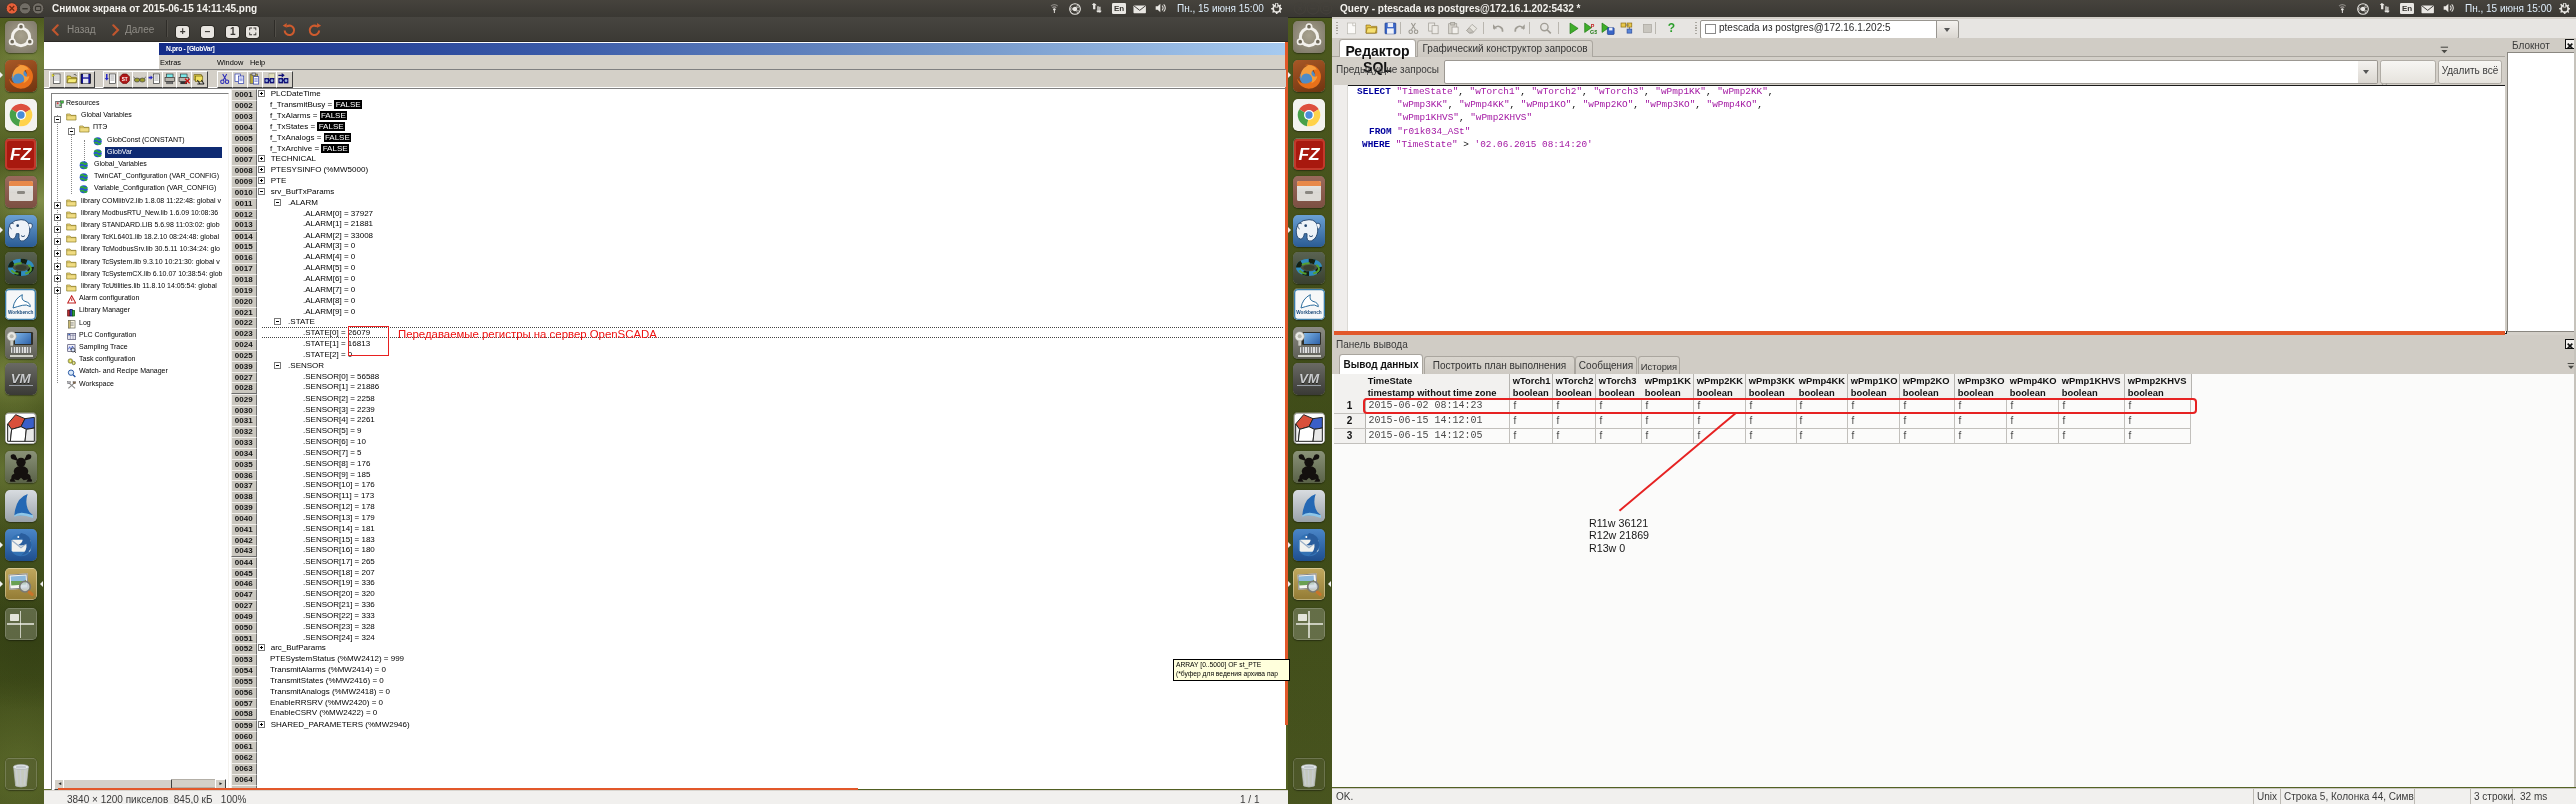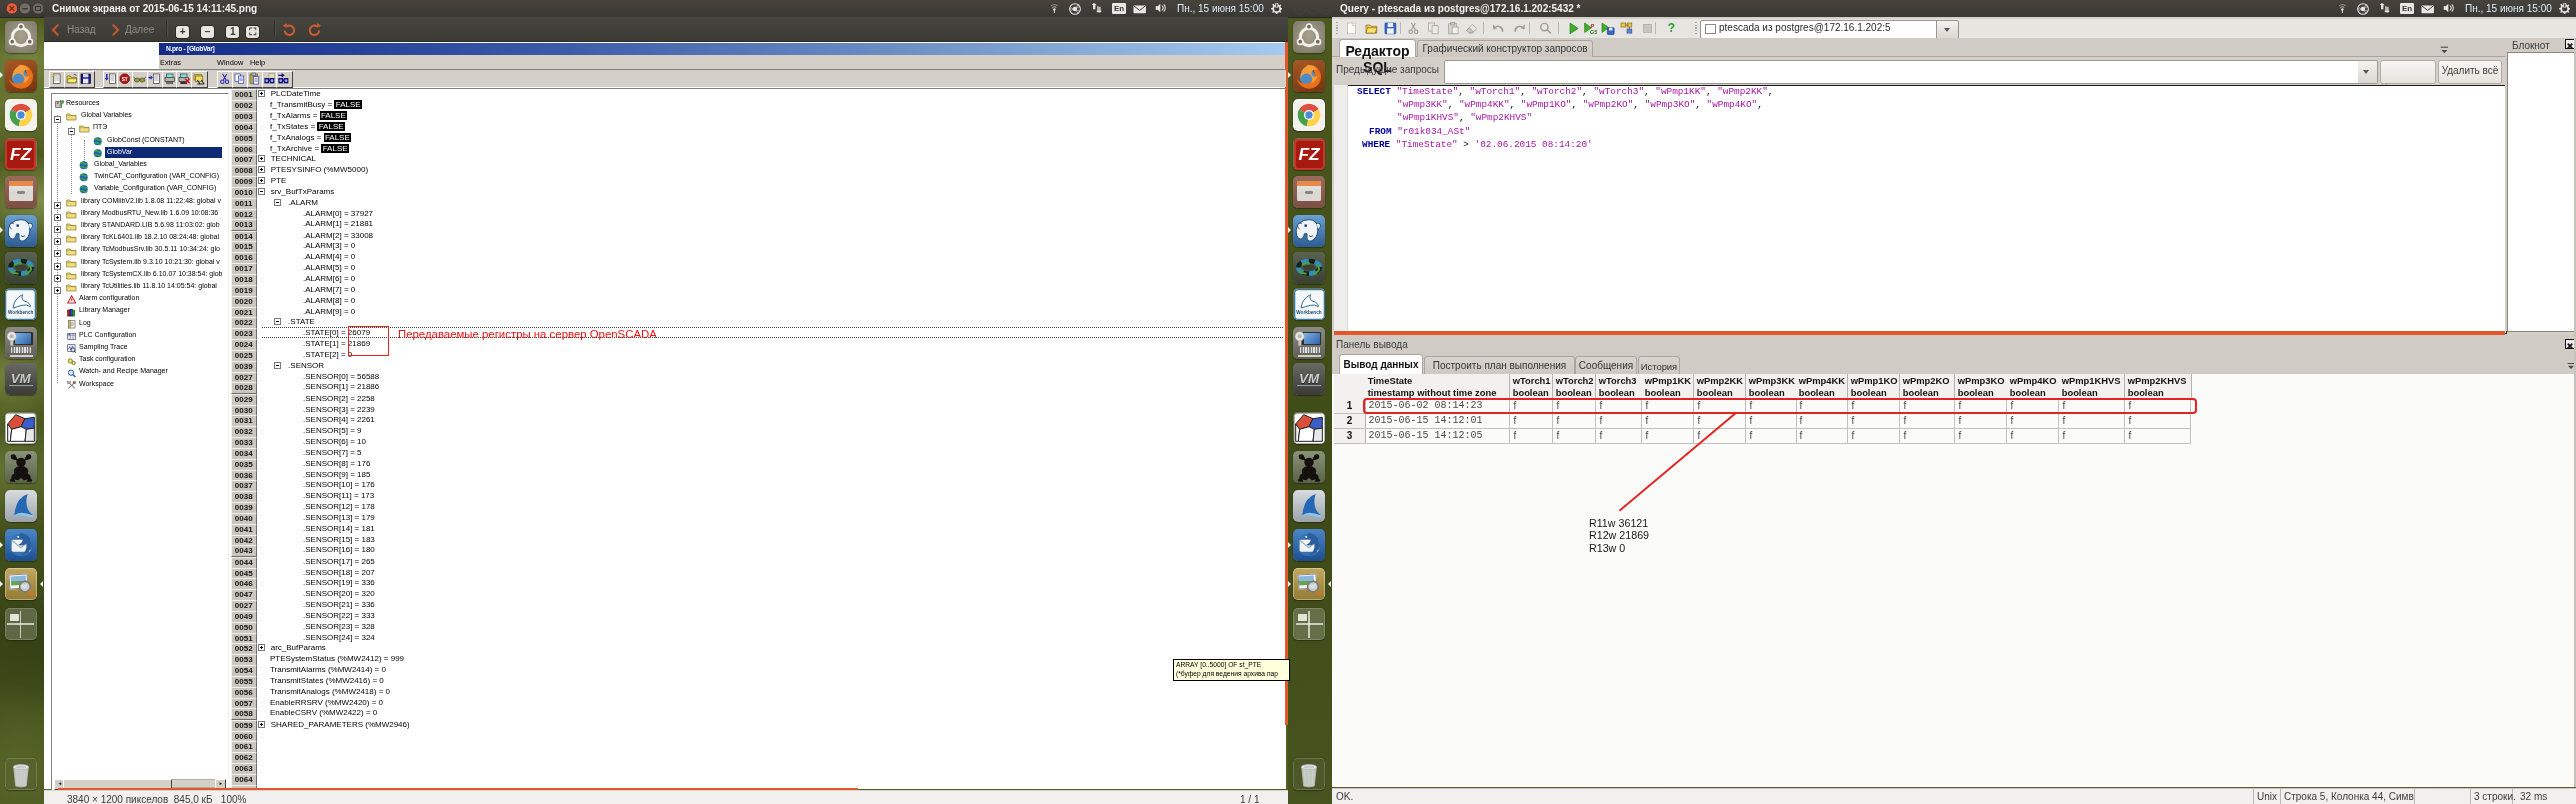--- a/index.html
+++ b/index.html
@@ -822,21 +822,21 @@
 <div class="vrow" style="left:303px;top:231px">.ALARM[2] = 33008</div>
 <div class="vrow" style="left:303px;top:241px">.ALARM[3] = 0</div>
 <div class="vrow" style="left:303px;top:252px">.ALARM[4] = 0</div>
 <div class="vrow" style="left:303px;top:263px">.ALARM[5] = 0</div>
 <div class="vrow" style="left:303px;top:274px">.ALARM[6] = 0</div>
 <div class="vrow" style="left:303px;top:285px">.ALARM[7] = 0</div>
 <div class="vrow" style="left:303px;top:296px">.ALARM[8] = 0</div>
 <div class="vrow" style="left:303px;top:307px">.ALARM[9] = 0</div>
 <div class="vrow" style="left:274px;top:317px"><span class="pm" style="margin-right:7.4px"><i></i></span>.STATE</div>
 <div class="vrow" style="left:303px;top:328px">.STATE[0] = 26079</div>
-<div class="vrow" style="left:303px;top:339px">.STATE[1] = 21869</div>
+<div class="vrow" style="left:303px;top:339px">.STATE[1] = 16813</div>
 <div class="vrow" style="left:303px;top:350px">.STATE[2] = 0</div>
 <div class="vrow" style="left:274px;top:361px"><span class="pm" style="margin-right:7.4px"><i></i></span>.SENSOR</div>
 <div class="vrow" style="left:303px;top:372px">.SENSOR[0] = 56588</div>
 <div class="vrow" style="left:303px;top:382px">.SENSOR[1] = 21886</div>
 <div class="vrow" style="left:303px;top:394px">.SENSOR[2] = 2258</div>
 <div class="vrow" style="left:303px;top:405px">.SENSOR[3] = 2239</div>
 <div class="vrow" style="left:303px;top:415px">.SENSOR[4] = 2261</div>
 <div class="vrow" style="left:303px;top:426px">.SENSOR[5] = 9</div>
 <div class="vrow" style="left:303px;top:437px">.SENSOR[6] = 10</div>
 <div class="vrow" style="left:303px;top:448px">.SENSOR[7] = 5</div>

